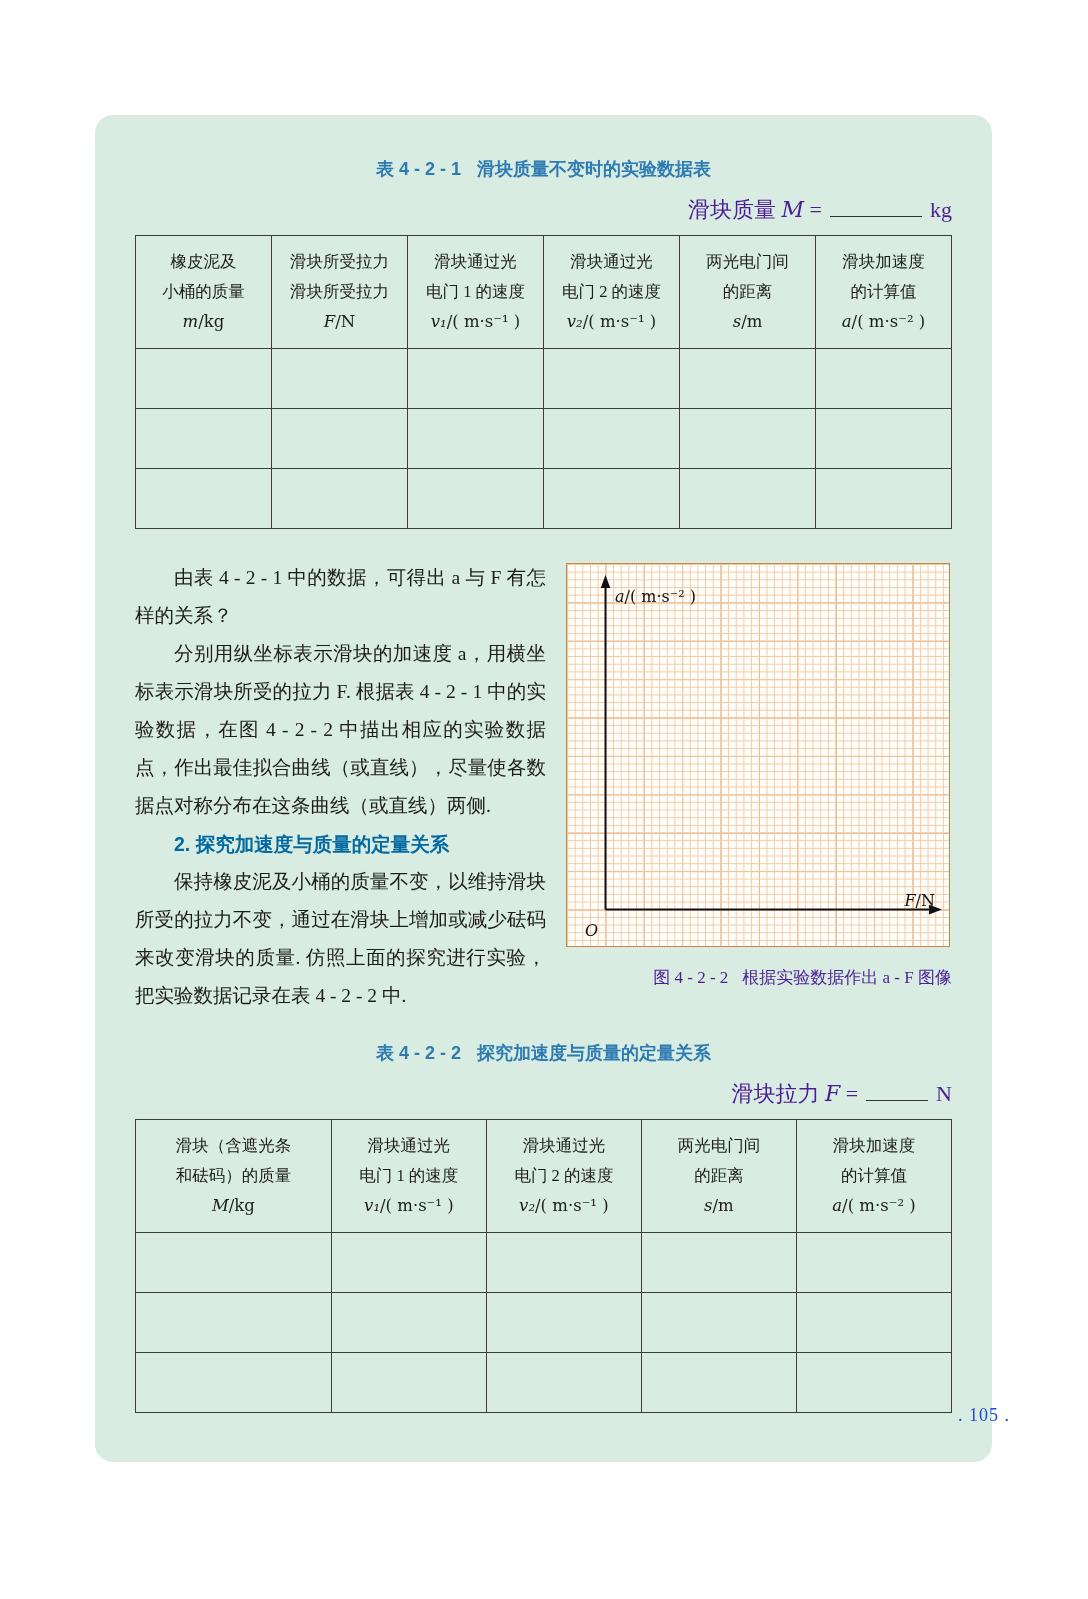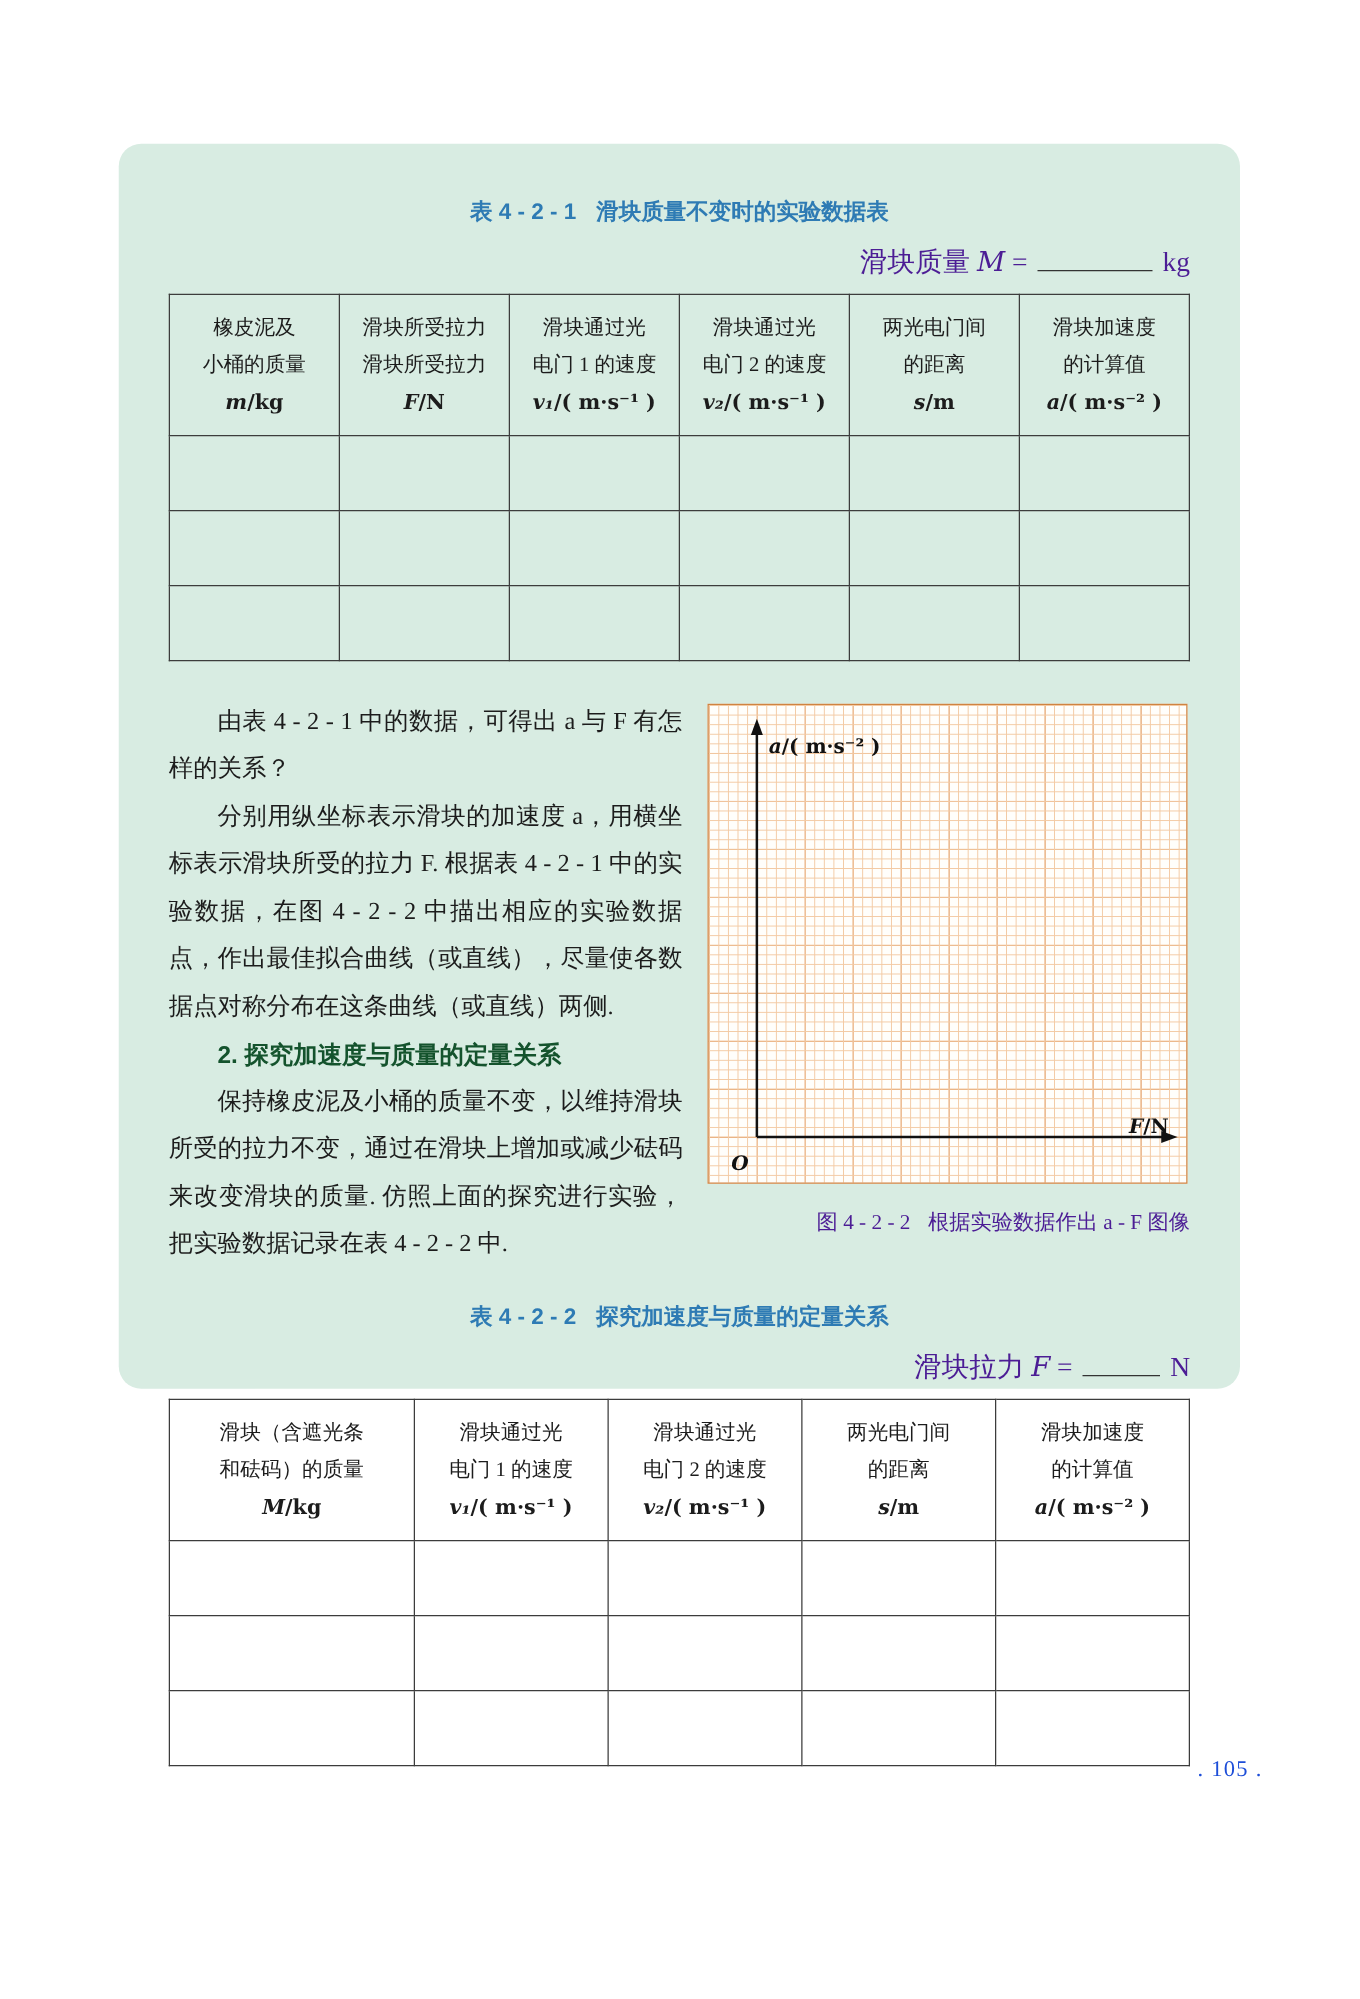--- a/index.html
+++ b/index.html
@@ -11,21 +11,21 @@
     background: #ffffff;
     font-family: "Liberation Serif", serif;
     color: #1c1c1c;
     overflow: hidden;
   }
   .card {
     position: absolute;
     left: 95px;
     top: 115px;
     width: 897px;
-    height: 996px;
+    height: 1347px;
     background: #d8ece2;
     border-radius: 18px;
     padding: 42px 40px 20px 40px;
   }
   .tbl-title {
     text-align: center;
     font-family: "Liberation Sans", sans-serif;
     font-size: 18px;
     font-weight: bold;
     color: #2e7bb4;
@@ -58,37 +58,37 @@
   }
   table.data-table th {
     font-weight: normal;
     font-size: 16.5px;
     padding: 10px 2px;
     height: 113px;
     vertical-align: middle;
   }
   table.data-table td { height: 60px; }
   .hl { display: block; line-height: 30px; text-align: center; }
-  .formula { font-family: "DejaVu Serif", serif; font-weight: bold; }
+  .formula { font-family: "DejaVu Serif", serif; }
   .formula i { font-style: italic; }
   
   .content-flow {
     margin-top: 30px;
     font-size: 19.5px;
     line-height: 38px;
     text-align: justify;
   }
   .content-flow p { text-indent: 2em; }
   .body-h {
     font-family: "Liberation Sans", sans-serif;
     font-weight: bold;
     font-size: 19.5px;
     line-height: 38px;
     text-indent: 2em;
-    color: #14532d;
+    color: #0369a1;
   }
   figure.graph-figure {
     float: right;
     width: 386px;
     margin: 4px 0 8px 20px;
   }
   .graph {
     position: relative;
     width: 384px;
     height: 384px;

